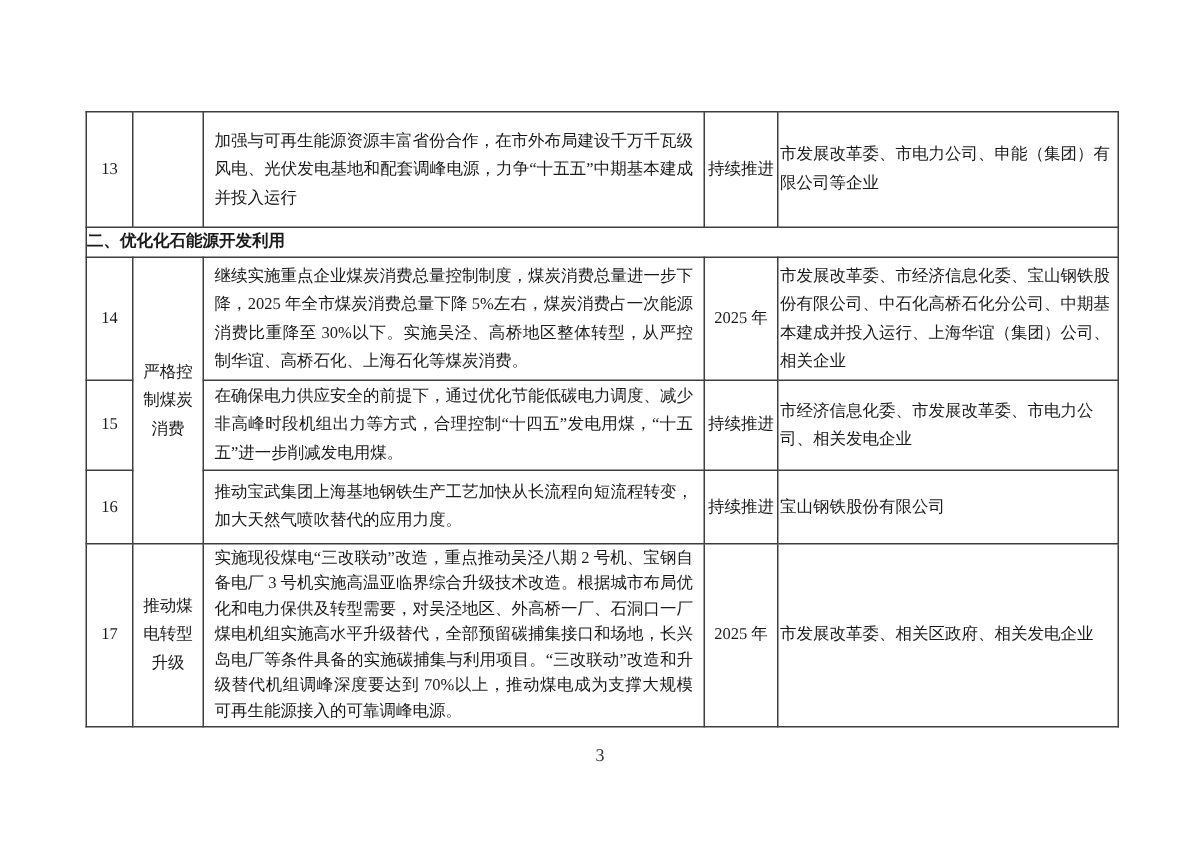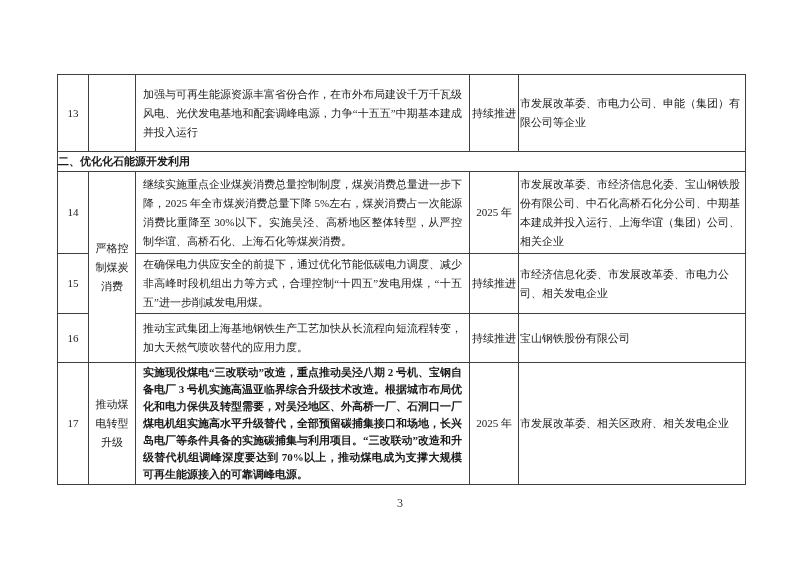--- a/index.html
+++ b/index.html
@@ -35,21 +35,21 @@
   td.cat       { text-align: center; padding: 0 5px; }
   td.content   { text-align: justify; text-justify: inter-character; padding: 1px 7px; }
   td.timeline  { text-align: center; padding: 0 2px; }
   td.org       { text-align: left; padding: 1px 1px; }
   tr.row-13    { height: 77px; }
   tr.row-sec   { height: 18px; }
   tr.row-14    { height: 82px; }
   tr.row-15    { height: 58px; }
   tr.row-16    { height: 49px; }
   tr.row-17    { height: 121px; }
-  tr.row-17 td.content { line-height: 17px; font-weight: bold; }
+  tr.row-17 td.content { line-height: 17px; }
   td.section-header {
     font-weight: bold;
     font-size: 12px;
     font-family: "Liberation Sans", "DejaVu Sans", sans-serif;
     line-height: 16px;
   }
   .page-number {
     position: absolute;
     left: 0;
     top: 496px;

